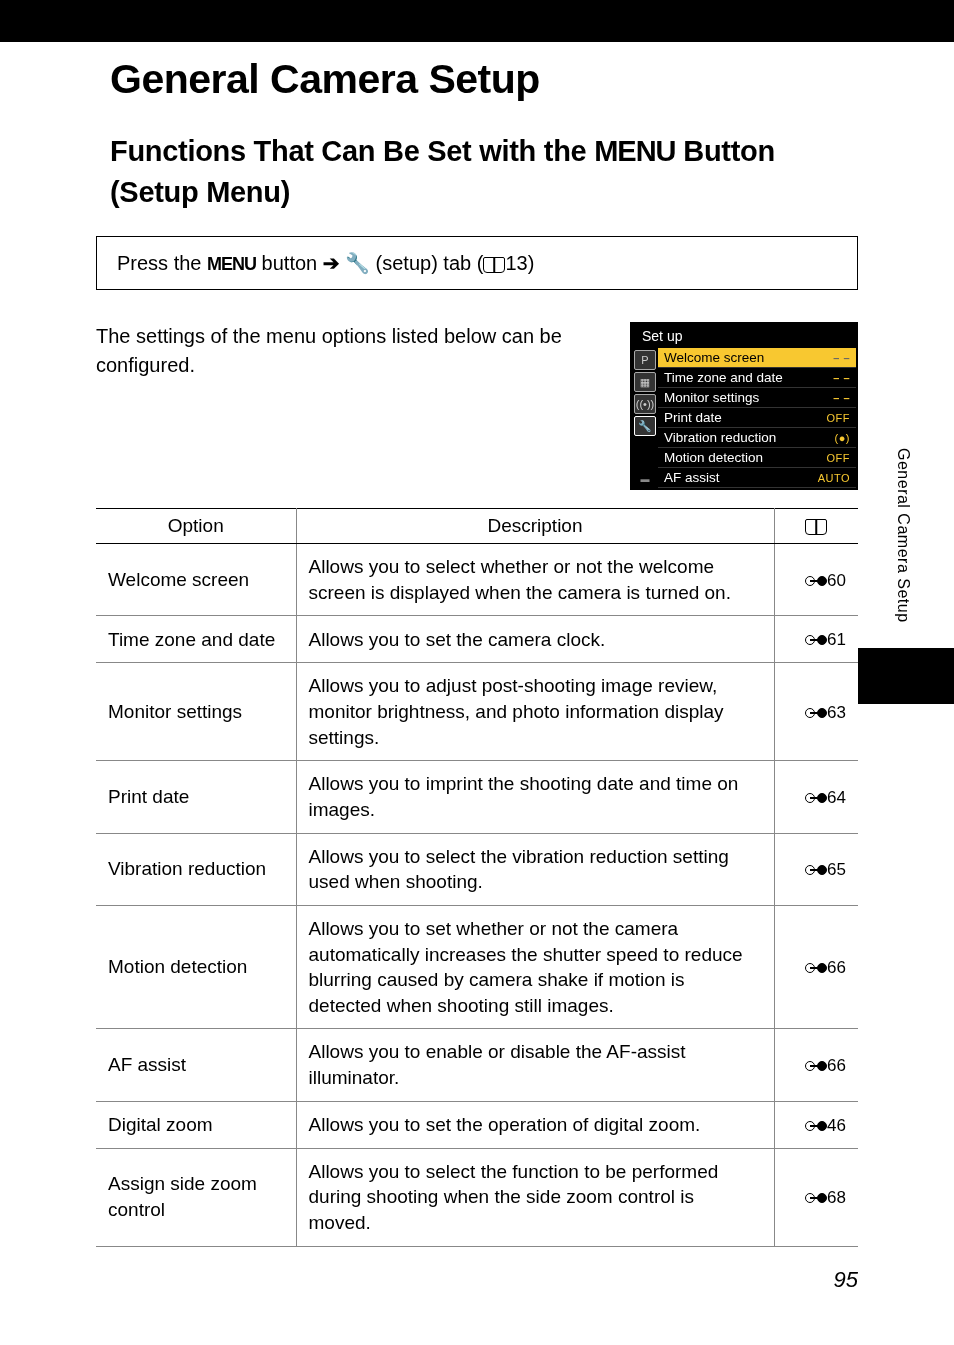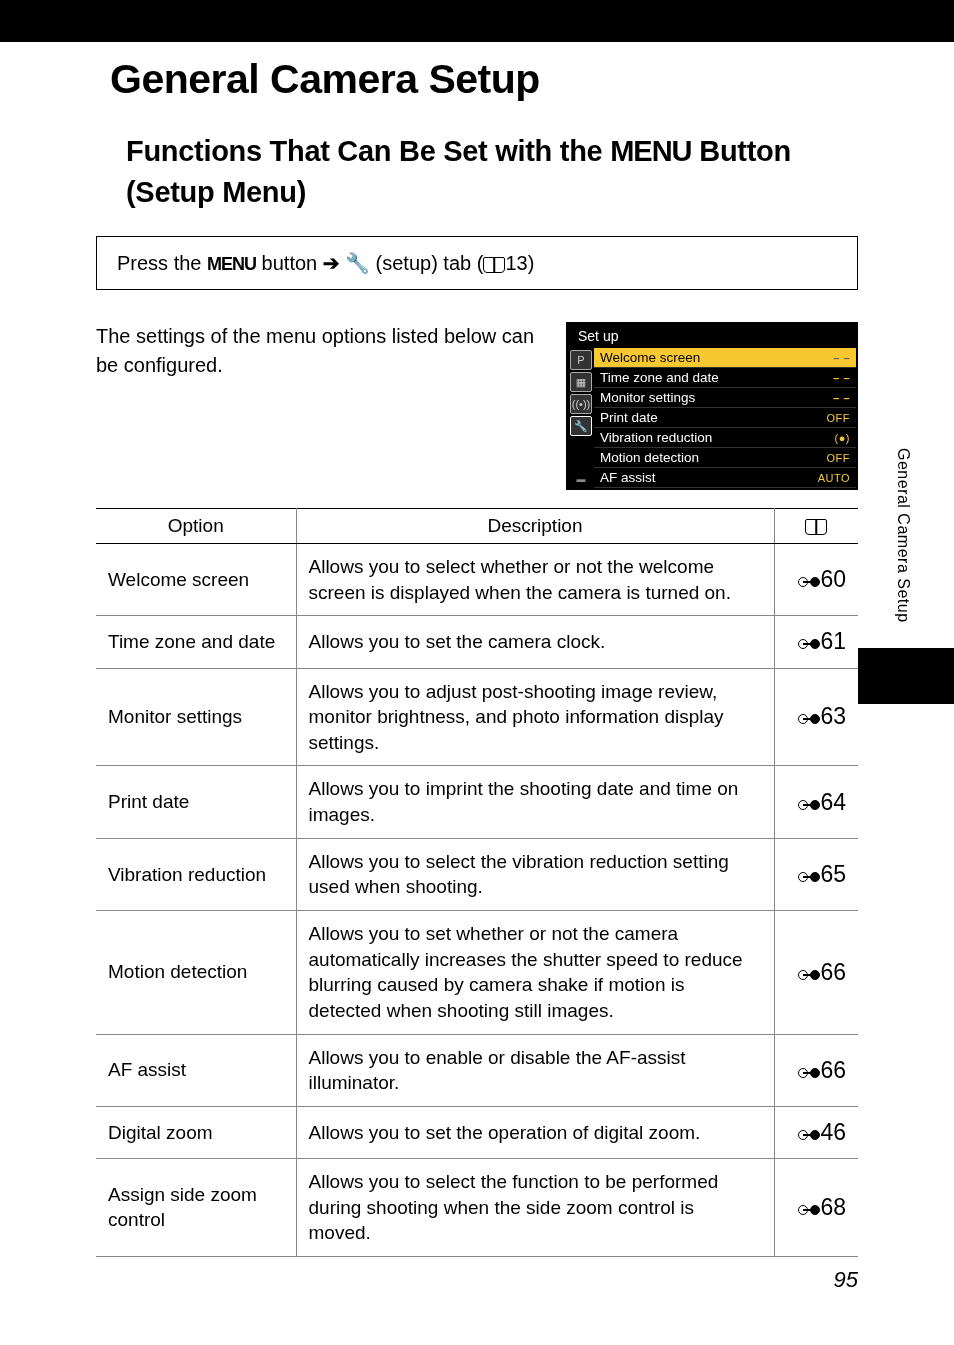--- a/index.html
+++ b/index.html
@@ -24,21 +24,21 @@
   .chapter-title {
     font-size: 41px;
     font-weight: bold;
     letter-spacing: -0.5px;
     margin: 14px 0 28px 14px;
   }
   .section-title {
     font-size: 29px;
     font-weight: bold;
     line-height: 1.4;
-    margin: 0 0 24px 30px;
+    margin: 0 0 24px 14px;
     letter-spacing: -0.3px;
   }
   .menu-glyph {
     font-family: Arial, sans-serif;
     font-weight: bold;
     letter-spacing: -1px;
   }
   .instruction-box {
     border: 1.5px solid #000;
     padding: 14px 20px;
@@ -72,21 +72,21 @@
     margin-bottom: 18px;
     align-items: flex-start;
     margin-top: 32px;
   }
   .intro-text {
     font-size: 20px;
     line-height: 1.45;
     flex: 1;
   }
   .screenshot {
-    width: 292px;
+    width: 228px;
     background: #000;
     color: #fff;
     font-size: 14px;
     border: 2px solid #000;
   }
   .screenshot-title {
     background: #000;
     color: #fff;
     padding: 4px 10px;
     font-size: 14px;
@@ -193,21 +193,21 @@
     top:0;
     background:#fff;
   }
   .ref-sym .dumbbell::before { left:0; }
   .ref-sym .dumbbell::after { right:0; background:#000; }
   .ref-sym .bar {
     position:absolute;
     left:5px; right:5px; top:4px;
     height:2px; background:#000;
   }
-  .ref-num { font-size:23px; font-weight:normal; }
+  .ref-num { font-size:17px; font-weight:normal; }
 
   .side-tab-text {
     position: absolute;
     right: 42px;
     top: 448px;
     writing-mode: vertical-rl;
     font-size: 16px;
     letter-spacing: 0.5px;
   }
   .side-tab-mark {

